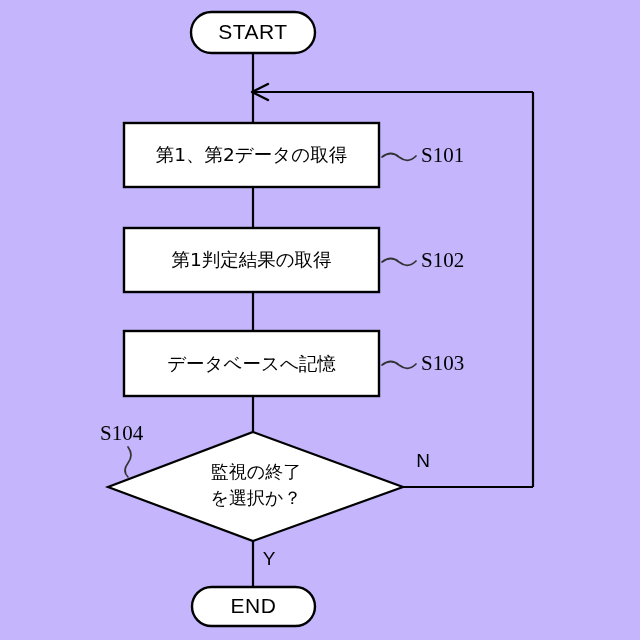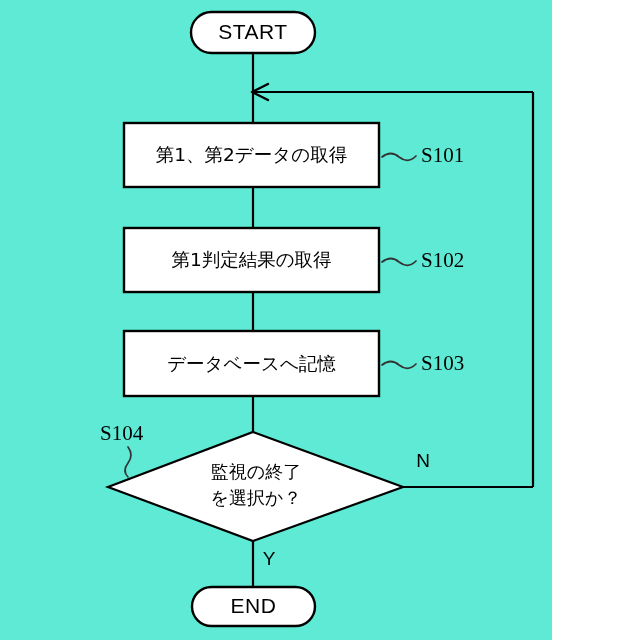--- a/index.html
+++ b/index.html
@@ -6,23 +6,23 @@
   html, body {
     margin: 0;
     padding: 0;
     background: #ffffff;
   }
   body {
     font-family: "Liberation Sans", sans-serif;
   }
   #canvas {
     position: relative;
-    width: 552px;
+    width: 640px;
     height: 640px;
-    background: #5eead4;
+    background: #c4b5fd;
     overflow: hidden;
   }
   #flow-svg {
     position: absolute;
     top: 0;
     left: 0;
     width: 640px;
     height: 640px;
   }
   .node-shape {

